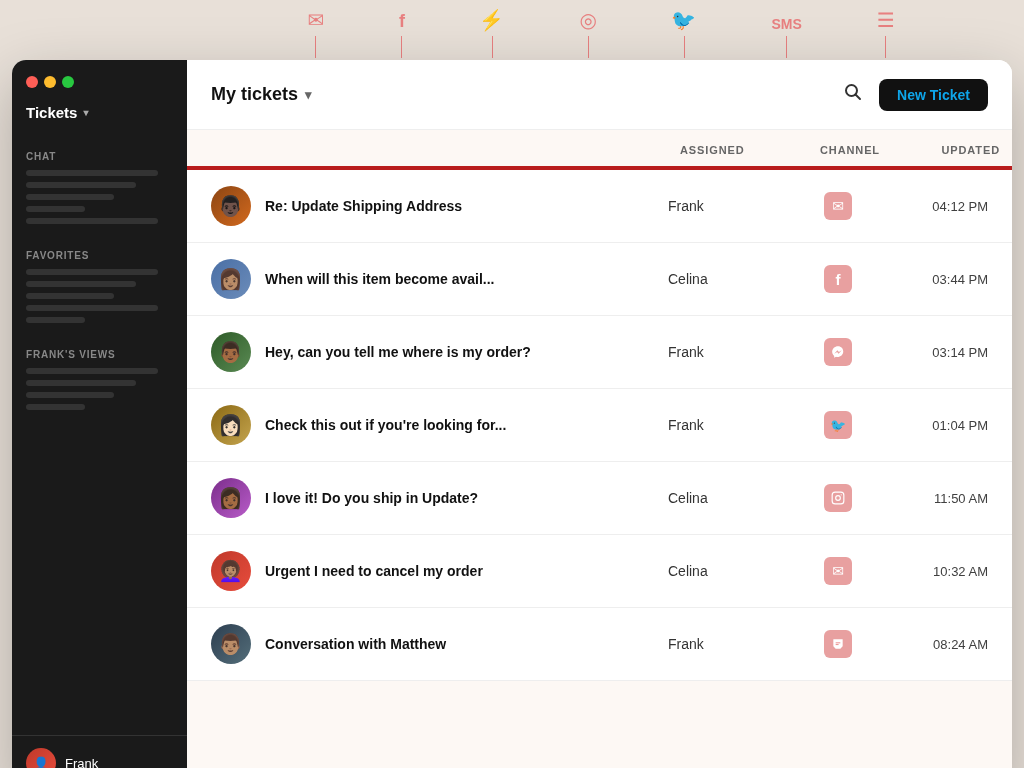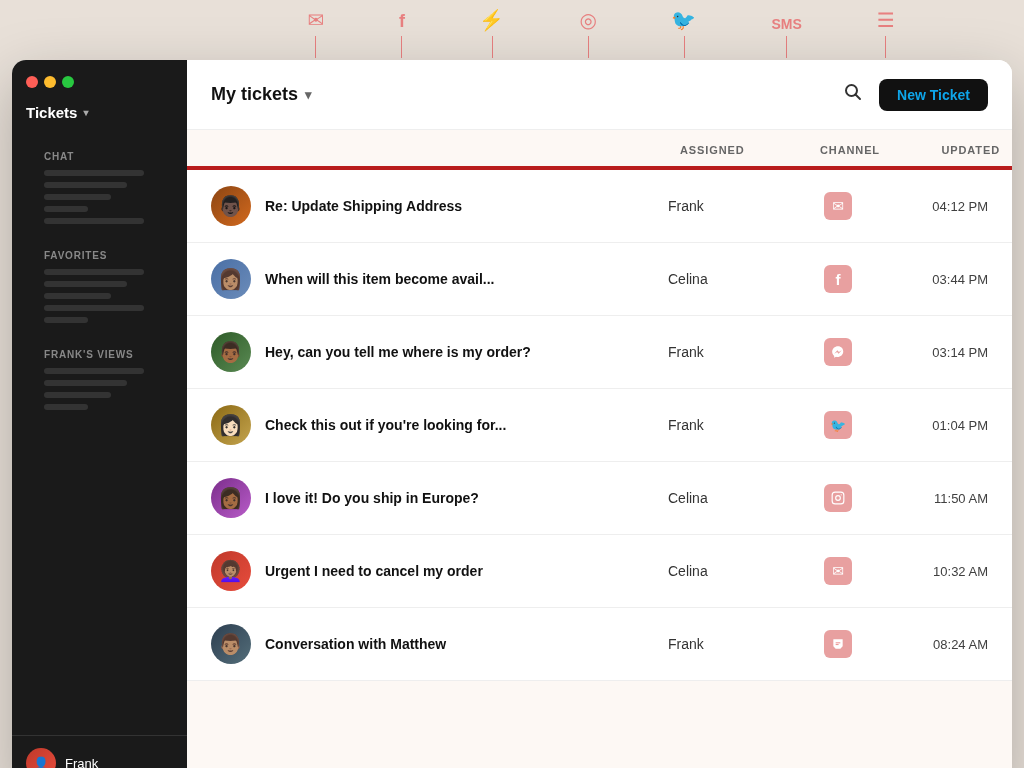--- a/index.html
+++ b/index.html
@@ -54,21 +54,21 @@
       font-weight: 600;
       color: #fff;
       text-align: center;
     }
     .chevron-down {
       font-size: 10px;
       color: #aaa;
     }
 
     .sidebar-section {
-      padding: 14px 32px 6px;
+      padding: 14px 14px 6px;
     }
     .sidebar-section-label {
       font-size: 10px;
       font-weight: 700;
       color: #888;
       letter-spacing: 0.08em;
       text-transform: uppercase;
       margin-bottom: 8px;
     }
     .sidebar-line {
@@ -417,21 +417,21 @@
             <div class="channel-badge channel-twitter" style="font-size:13px;">🐦</div>
           </div>
           <div class="ticket-time">01:04 PM</div>
         </div>
 
         <div class="ticket-row">
           <div class="ticket-info">
             <div class="ticket-avatar av5">
               <span style="font-size:20px;">👩🏾</span>
             </div>
-            <span class="ticket-subject">I love it! Do you ship in Europe?</span>
+            <span class="ticket-subject">I love it! Do you ship in Update?</span>
           </div>
           <div class="ticket-assigned">Celina</div>
           <div class="ticket-channel">
             <div class="channel-badge channel-instagram">
               <svg width="14" height="14" viewBox="0 0 24 24" fill="none" stroke="white" stroke-width="2">
                 <rect x="2" y="2" width="20" height="20" rx="5"></rect>
                 <circle cx="12" cy="12" r="4"></circle>
                 <circle cx="17.5" cy="6.5" r="1" fill="white" stroke="none"></circle>
               </svg>
             </div>

